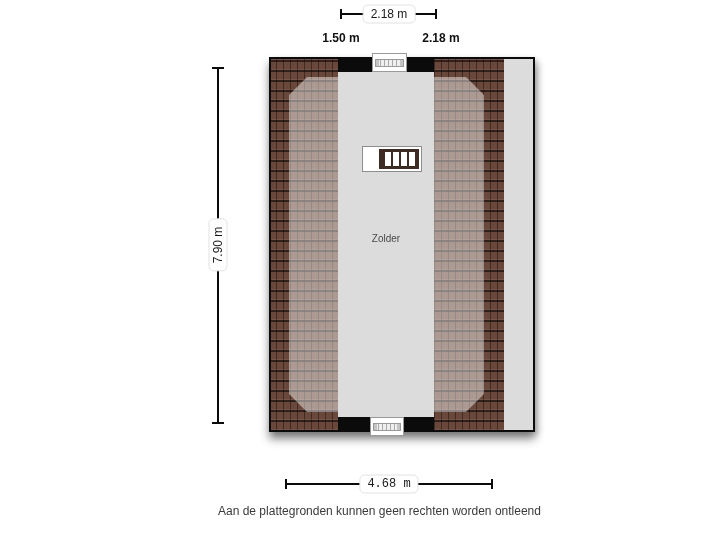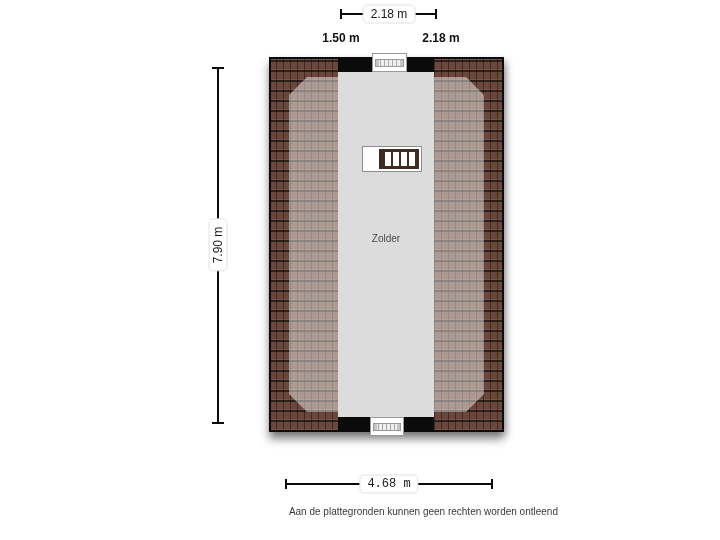--- a/index.html
+++ b/index.html
@@ -8,21 +8,21 @@
     width: 720px; height: 540px;
     background: #ffffff;
     font-family: "Liberation Sans", sans-serif;
     overflow: hidden;
   }
 
   
   .plan {
     position: absolute;
     left: 269px; top: 57px;
-    width: 235px; height: 375px;
+    width: 266px; height: 375px;
     box-shadow: 0 7px 9px rgba(0,0,0,0.45), 3px 3px 6px rgba(0,0,0,0.18);
     background: #dcdcdd;
   }
   .plan-outline {
     position: absolute; inset: 0;
     border: 2px solid #0b0b0b;
     pointer-events: none;
     z-index: 6;
   }
   .roof {
@@ -117,23 +117,23 @@
     position: absolute;
     transform: translate(-50%, -50%);
     font-size: 12px; font-weight: 700; color: #111111;
     white-space: nowrap;
     text-align: right;
   }
 
   
   .footer {
     position: absolute; left: 218px; top: 507px; width: 340px;
-    text-align: right;
+    text-align: left;
     color: #3a3a3a;
-    font-size: 10px; line-height: 9px;
+    font-size: 12px; line-height: 9px;
   }
 </style>
 </head>
 <body>
 
 <div id="stage">
 
   <div class="dim-line-h" style="left:340px; top:13px; width:97px;">
     <div class="tick-v" style="left:0;"></div>
     <div class="tick-v" style="right:0;"></div>

